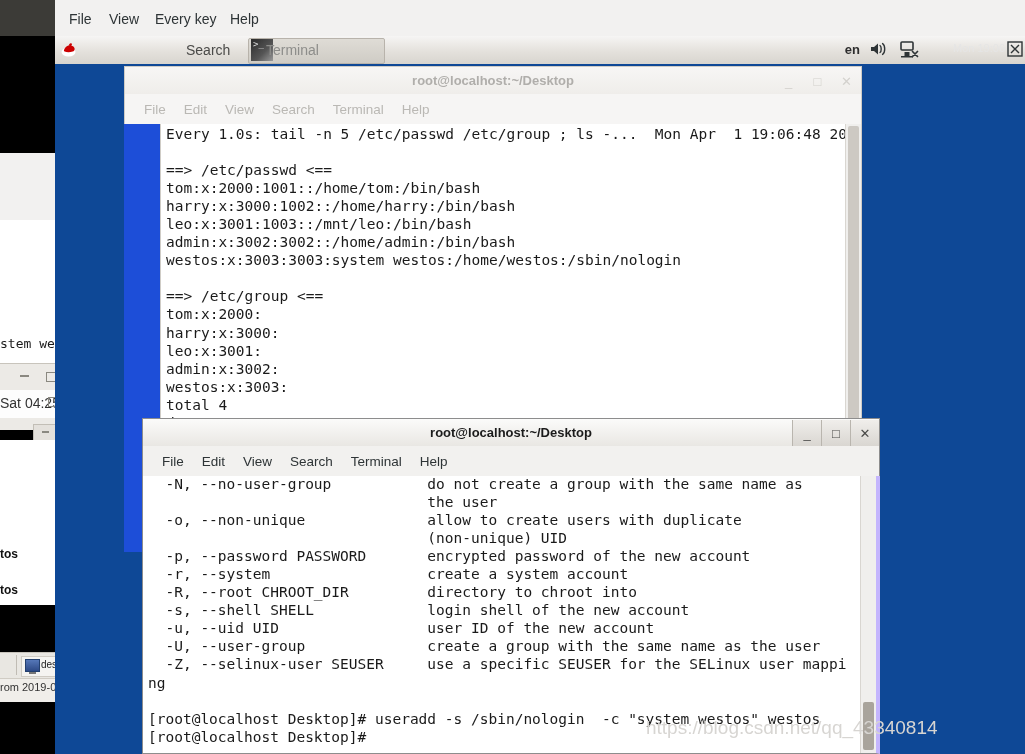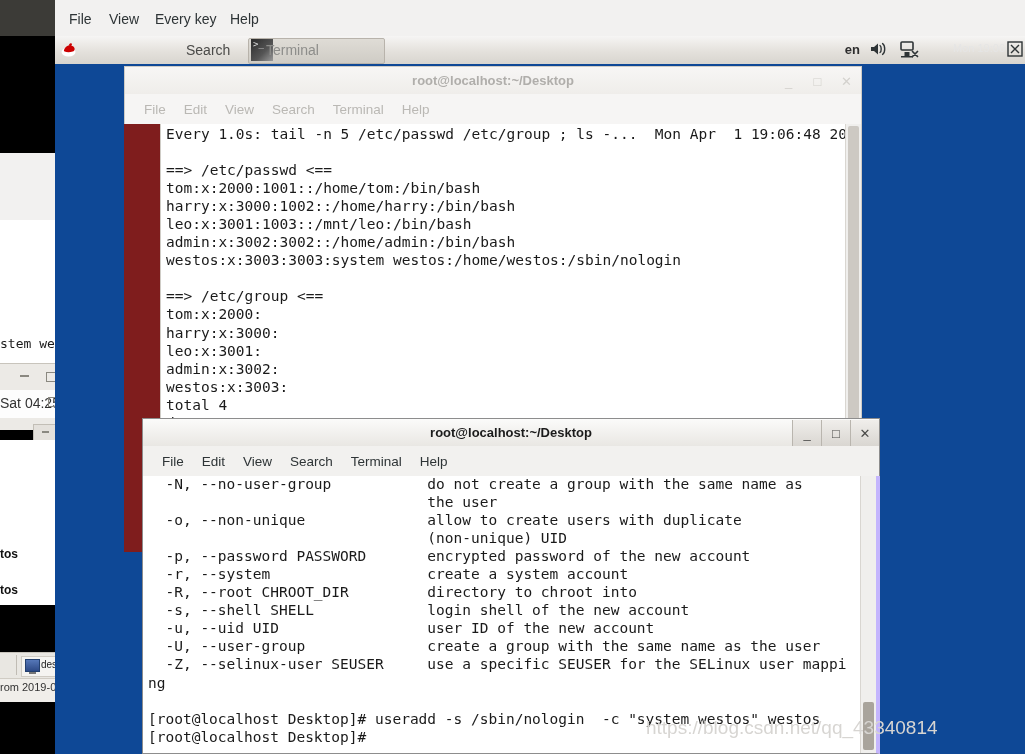--- a/index.html
+++ b/index.html
@@ -190,21 +190,21 @@
 
   
   .vm-desktop {
     position: absolute; left: 55px; top: 64px; width: 970px; height: 690px;
     background: #0e4896;
   }
 
   
   .term {
     position: absolute;
-    background: #7f1d1d;
+    background: #1d4ed8;
     box-sizing: border-box;
   }
   .term-titlebar {
     position: relative;
     height: 28px;
     box-sizing: border-box;
   }
   .term.inactive .term-titlebar {
     background: linear-gradient(#f7f6f5, #efedea);
     border: 1px solid #cfccc6;

